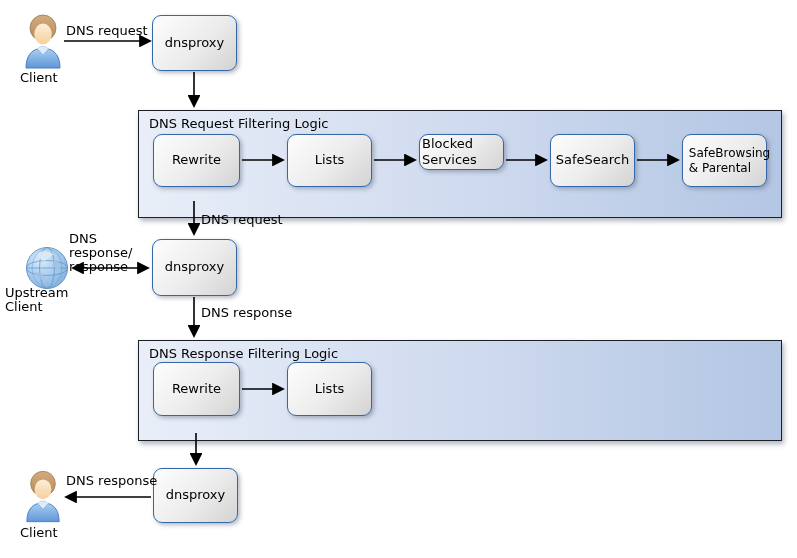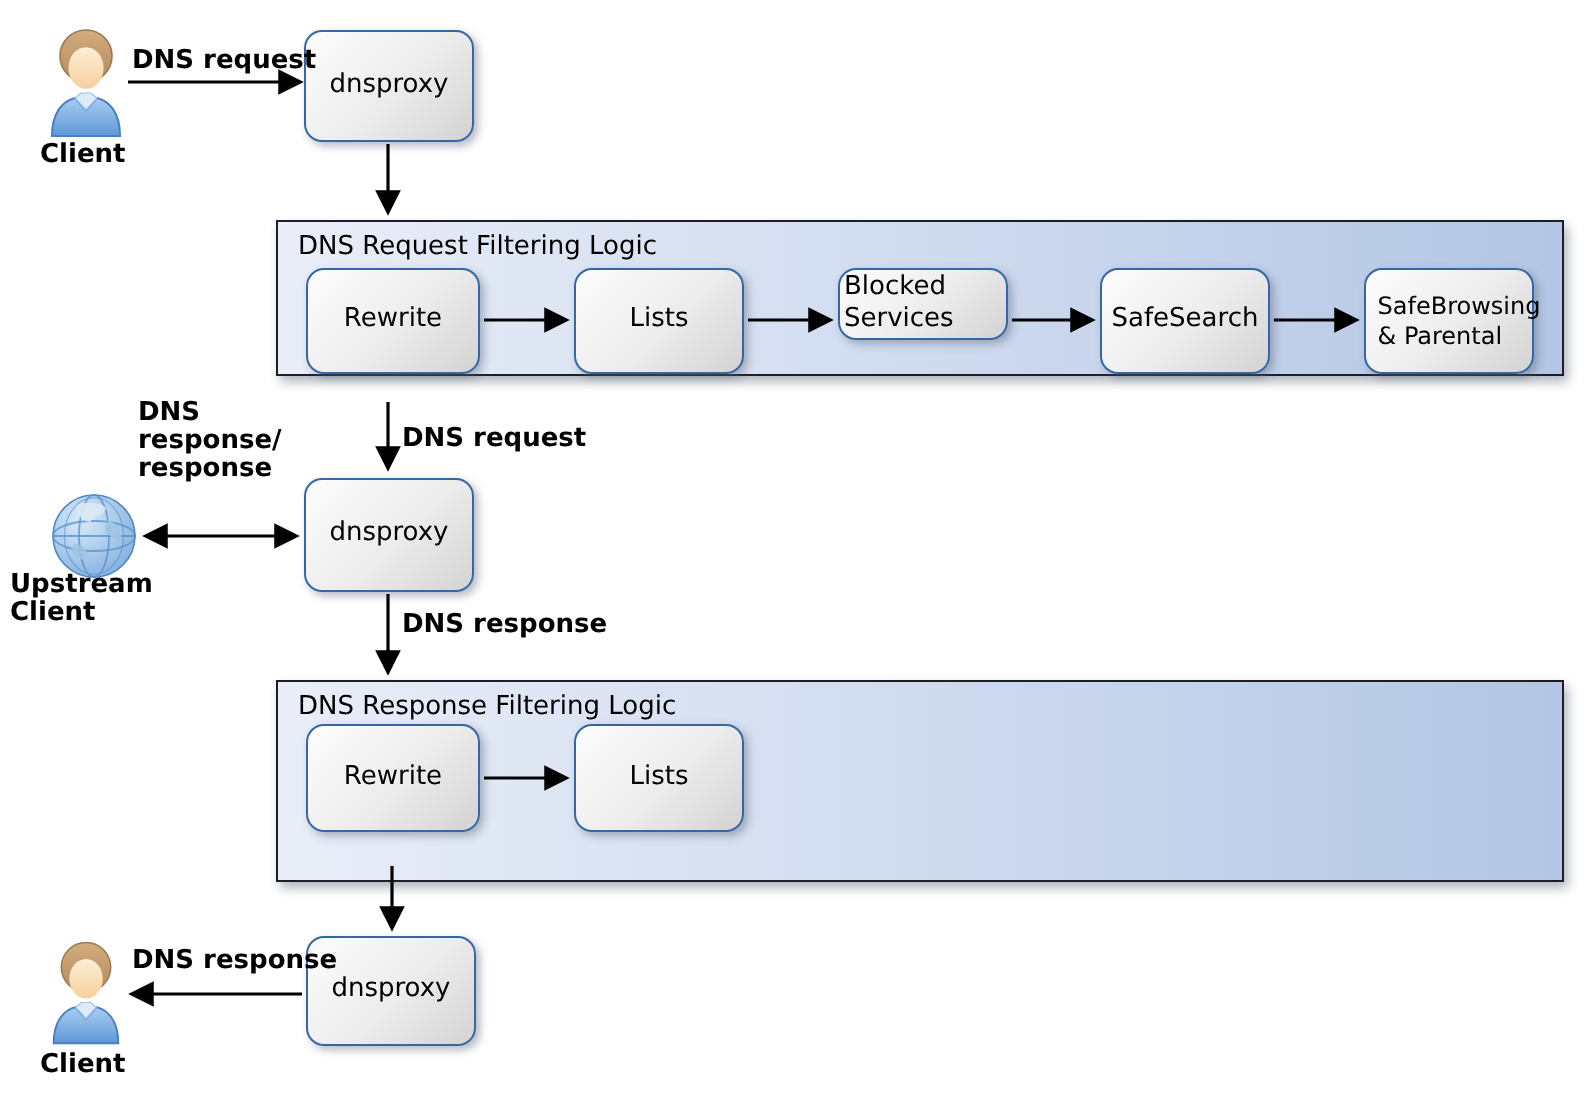--- a/index.html
+++ b/index.html
@@ -39,36 +39,35 @@
     box-shadow: 2px 3px 5px rgba(80, 90, 110, 0.45);
   }
   .container-title {
     position: absolute;
     left: 10px; top: 5px;
     white-space: nowrap;
   }
   .lbl {
     position: absolute;
     white-space: nowrap;
-    font-weight: bold;
   }
   .lbl.center { text-align: left; white-space: normal; line-height: 14px; }
   .icon { position: absolute; }
   .arrows {
     position: absolute;
     left: 0; top: 0;
     pointer-events: none;
   }
 </style>
 </head>
 <body>
 
 <div id="canvas">
 
-  <div class="container" style="left:138px; top:110px; width:644px; height:78px;">
+  <div class="container" style="left:138px; top:110px; width:644px; height:108px;">
     <div class="container-title">DNS Request Filtering Logic</div>
   </div>
 
   <div class="container" style="left:138px; top:340px; width:644px; height:101px;">
     <div class="container-title">DNS Response Filtering Logic</div>
   </div>
 
   <div class="node" style="left:153px; top:134px; width:87px; height:53px;">Rewrite</div>
   <div class="node" style="left:287px; top:134px; width:85px; height:53px;">Lists</div>
   <div class="node" style="left:419px; top:134px; width:85px; height:36px;">Blocked Services</div>
@@ -142,21 +141,21 @@
     </defs>
     <ellipse cx="20" cy="15" rx="13" ry="13" fill="url(#p2-hair)" stroke="#9b7a52" stroke-width="0.8"></ellipse>
     <ellipse cx="20" cy="21" rx="8.8" ry="10.4" fill="url(#p2-face)"></ellipse>
     <path d="M3 55 C3 43 8.5 37.5 14.5 36 L20 42 L25.5 36 C31.5 37.5 37 43 37 55 Z" fill="url(#p2-shirt)" stroke="#4a7ec0" stroke-width="1"></path>
     <path d="M14.5 36 L20 42 L25.5 36 L22.5 33.5 L17.5 33.5 Z" fill="#ddebfa" stroke="#9dc0e8" stroke-width="0.6"></path>
   </svg>
   <div class="lbl center" style="left:20px; top:526px; width:48px;">Client</div>
 
   <div class="lbl" style="left:66px; top:23px;">DNS request</div>
   <div class="lbl" style="left:201px; top:212px;">DNS request</div>
-  <div class="lbl center" style="left:69px; top:200px; width:72px;">
+  <div class="lbl center" style="left:69px; top:232px; width:72px;">
     <span>DNS</span><br>
     <span>response/</span><br>
     <span>response</span>
   </div>
   <div class="lbl" style="left:201px; top:305px;">DNS response</div>
   <div class="lbl" style="left:66px; top:473px;">DNS response</div>
 
   <svg class="arrows" width="797" height="558">
     <defs>
       <marker id="ah" viewBox="0 0 10 10" refX="8.5" refY="5" markerWidth="8" markerHeight="8" orient="auto-start-reverse">

